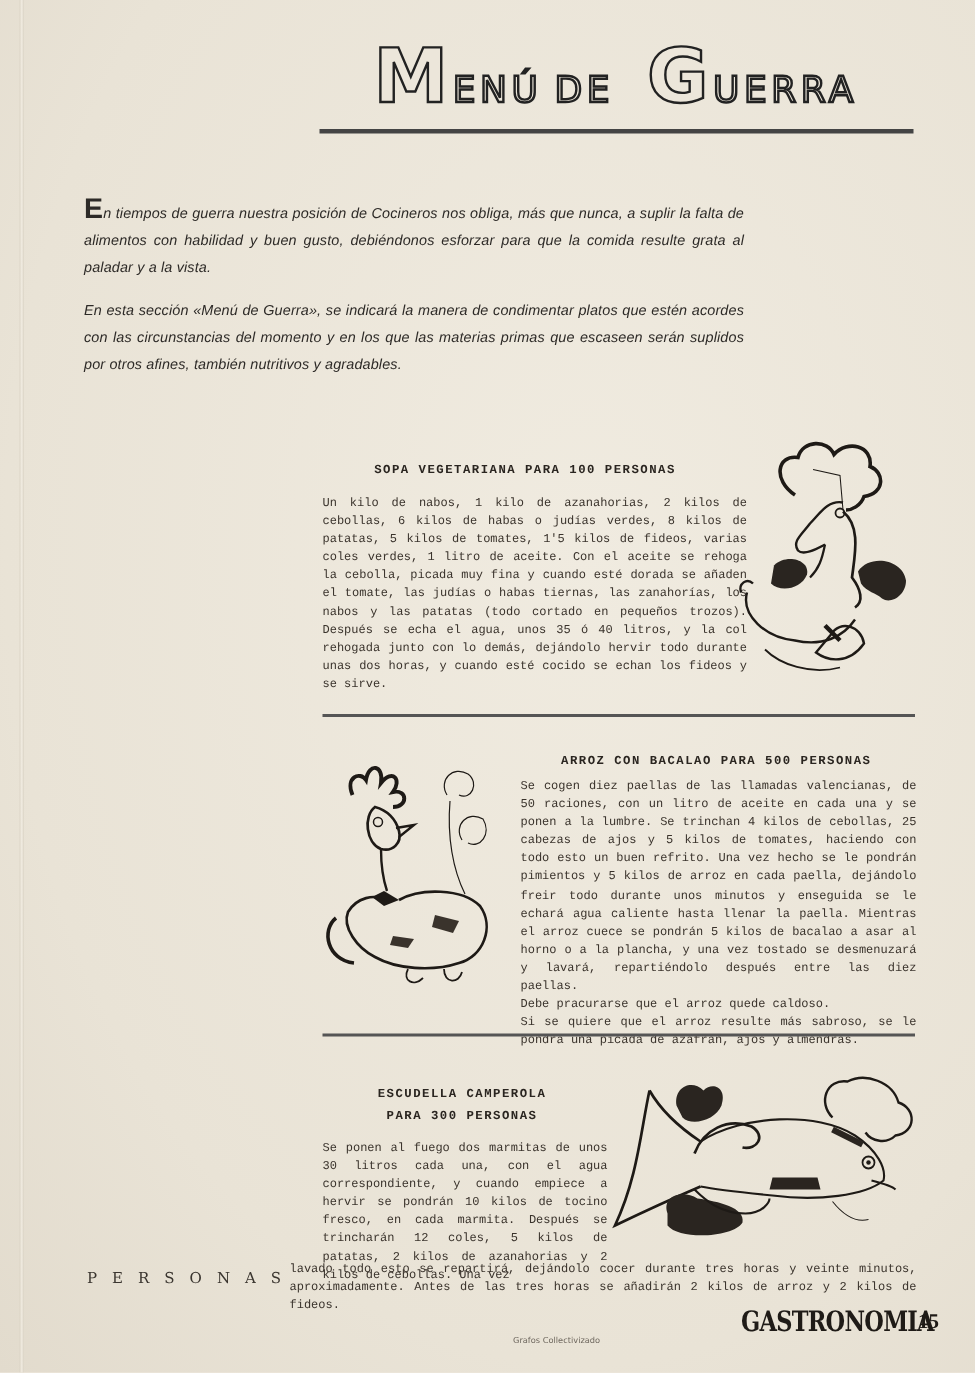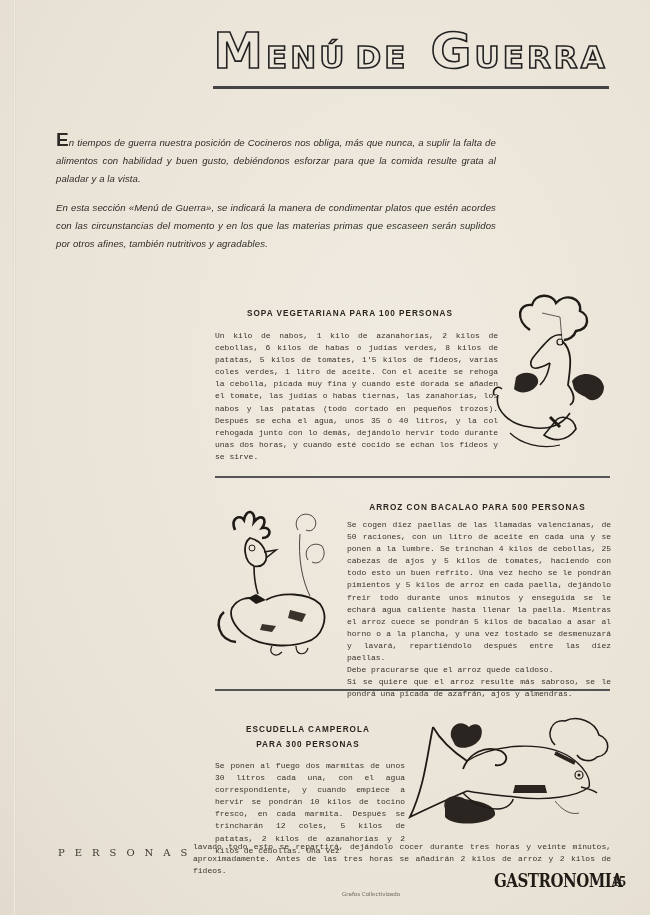--- a/index.html
+++ b/index.html
@@ -23,38 +23,38 @@
     .title {
       position: absolute; left: 213px; top: 22px; width: 395px; height: 58px;
       font-family: "DejaVu Sans", sans-serif;
       color: #ece6da;
       -webkit-text-stroke: 1.6px #222;
       letter-spacing: 3px;
       white-space: nowrap;
       text-align: center;
     }
     .title .cap { font-size: 50px; font-weight: bold; }
-    .title .small { font-size: 31px; font-weight: bold; }
+    .title .small { font-size: 24px; font-weight: normal; }
     .title-rule {
       position: absolute; left: 213px; top: 86px; width: 396px; height: 3px;
       background: #444;
     }
     .intro {
       position: absolute; left: 56px; width: 440px;
       font-family: Liberation Sans, sans-serif;
       font-style: italic;
       font-size: 9.6px; line-height: 18px;
       color: #2d2a27;
       letter-spacing: 0.1px;
     }
     .intro p { margin: 0; text-align: justify; }
     .intro .dropcap { font-size: 19px; font-style: normal; font-weight: bold; line-height: 10px; }
     .recipe-title {
       position: absolute;
-      font-family: Liberation Sans, sans-serif;
+      font-family: Liberation Mono, monospace;
       font-weight: bold;
       font-size: 8.2px;
       letter-spacing: 1px;
       color: #2a2520;
       text-align: center;
       line-height: 15px;
     }
     .recipe-body {
       position: absolute;
       font-family: Liberation Mono, monospace;

